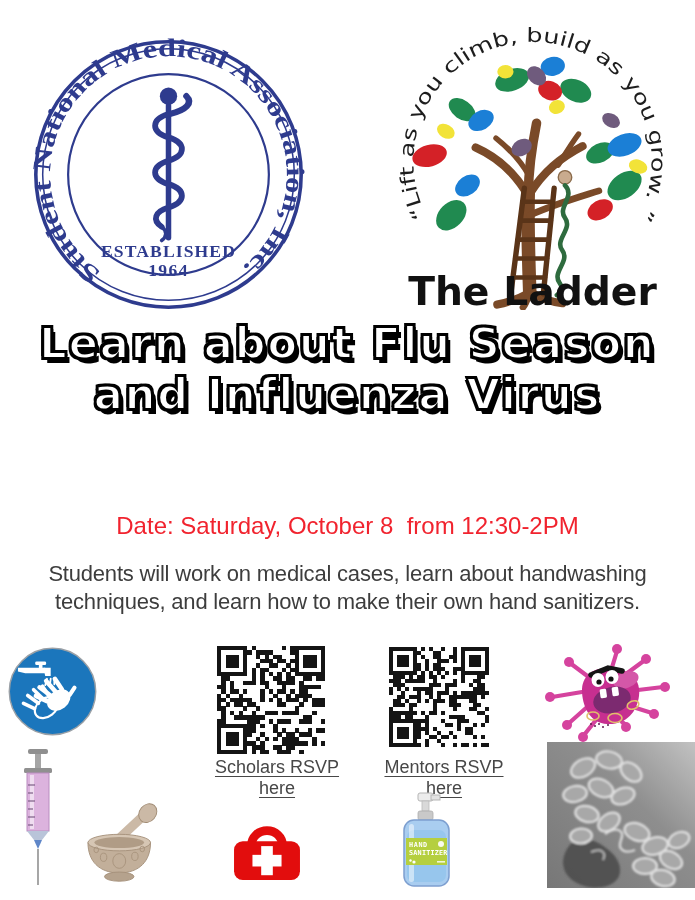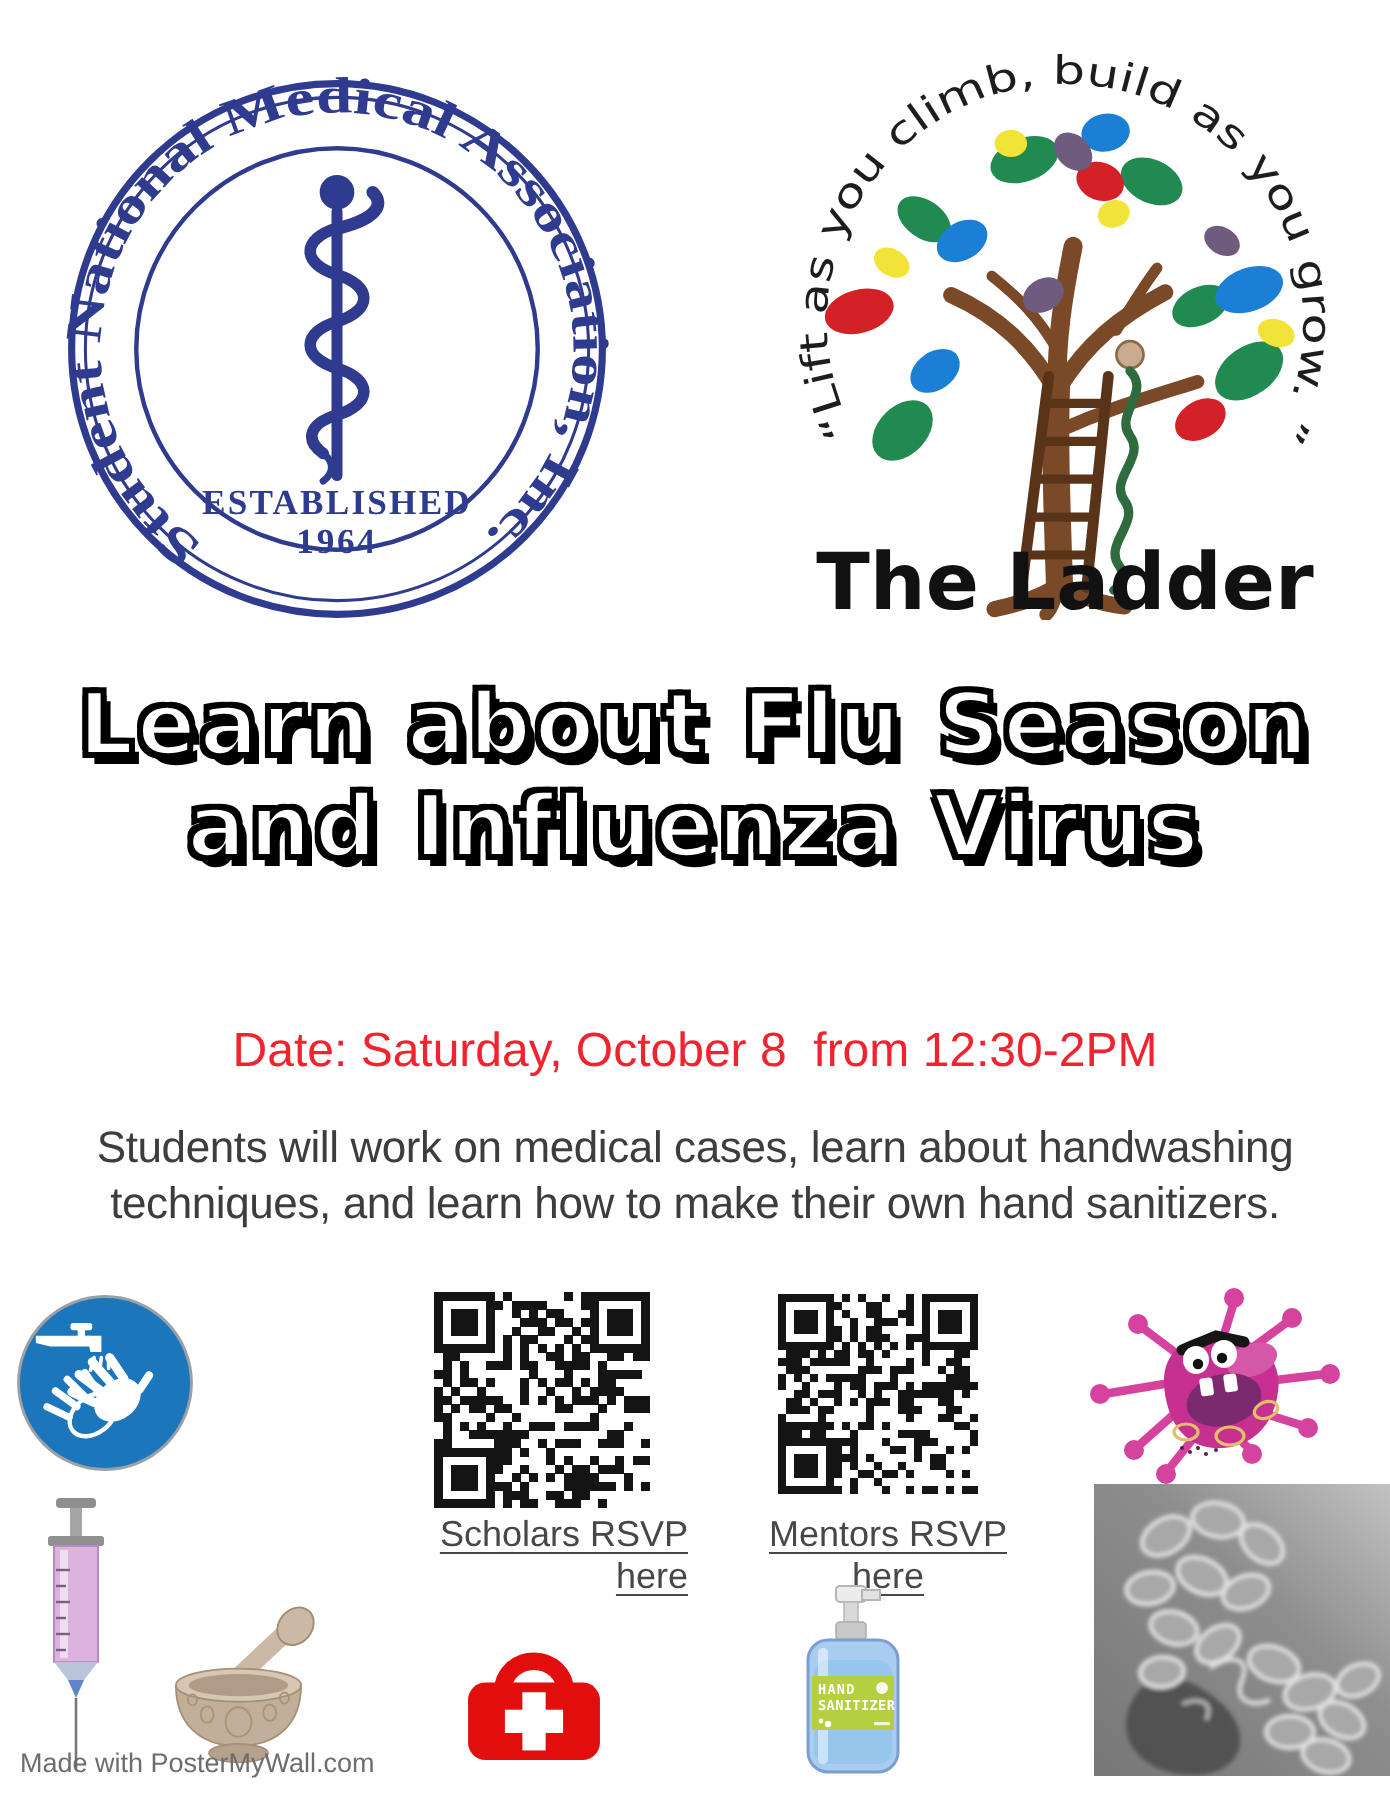--- a/index.html
+++ b/index.html
@@ -5,34 +5,34 @@
   html,body{margin:0;padding:0;background:#fff;}
   .poster{position:relative;width:695px;height:900px;background:#ffffff;overflow:hidden;
           font-family:"Liberation Sans",sans-serif;}
   .abs{position:absolute;}
 
   
   .title{position:absolute;top:318px;left:0;width:695px;text-align:center;
          font-family:"DejaVu Sans",sans-serif;font-weight:800;font-size:43px;line-height:51px;
          color:#ffffff;letter-spacing:2px;
          -webkit-text-stroke:2px #000;
-         text-shadow:-2px -2px 0 #000,2px -2px 0 #000,-2px 2px 0 #000,2px 2px 0 #000,4px 5px 0 #000;margin-top:20px;}
+         text-shadow:-2px -2px 0 #000,2px -2px 0 #000,-2px 2px 0 #000,2px 2px 0 #000,4px 5px 0 #000;}
 
   
   .details{position:absolute;top:451px;left:0;width:695px;text-align:center;
            color:#f1232e;font-weight:normal;font-size:24px;line-height:30px;white-space:pre-wrap;}
 
   
   .description{position:absolute;top:548px;left:0;right:0;margin:12px auto;max-width:645px;
                text-align:center;font-size:22px;line-height:28px;color:#3d3d3d;letter-spacing:-0.2px;}
 
   
   .rsvp{position:absolute;display:block;text-align:center;font-size:18px;color:#474747;
         text-decoration:underline;text-underline-offset:3px;cursor:pointer;}
-  .rsvp.scholars{left:186px;top:757px;width:158px;text-align:right;}
+  .rsvp.scholars{left:198px;top:757px;width:158px;}
   .rsvp.mentors{left:369px;top:757px;width:150px;}
 
   
   .qr{position:absolute;}
   .qr1{left:217px;top:646px;width:108px;height:108px;}
   .qr2{left:389px;top:647px;width:100px;height:100px;}
   .qr svg{width:100%;height:100%;display:block;}
 
   .madewith{position:absolute;left:10px;top:874px;font-size:13.5px;color:#6d6d6d;}
 
@@ -959,15 +959,14 @@
         <ellipse cx="98" cy="124" rx="12" ry="8" transform="rotate(0 98 124)"></ellipse>
         <ellipse cx="132" cy="98" rx="11" ry="7.5" transform="rotate(-25 132 98)"></ellipse>
         <ellipse cx="116" cy="136" rx="12" ry="8" transform="rotate(15 116 136)"></ellipse>
         <ellipse cx="34" cy="94" rx="11" ry="7.5" transform="rotate(-5 34 94)"></ellipse>
       </g>
       <path d="M58,92 C70,84 78,88 74,98 C70,108 78,112 88,108" fill="none" stroke="#e8e8e8" stroke-width="2.4" opacity="0.85"></path>
       <path d="M44,110 C54,106 60,110 56,118" fill="none" stroke="#dddddd" stroke-width="2" opacity="0.7"></path>
     </g>
   </svg>
 
-  <div class="madewith">Made with PosterMyWall.com</div>
 
 </div>
 
 </body></html>

